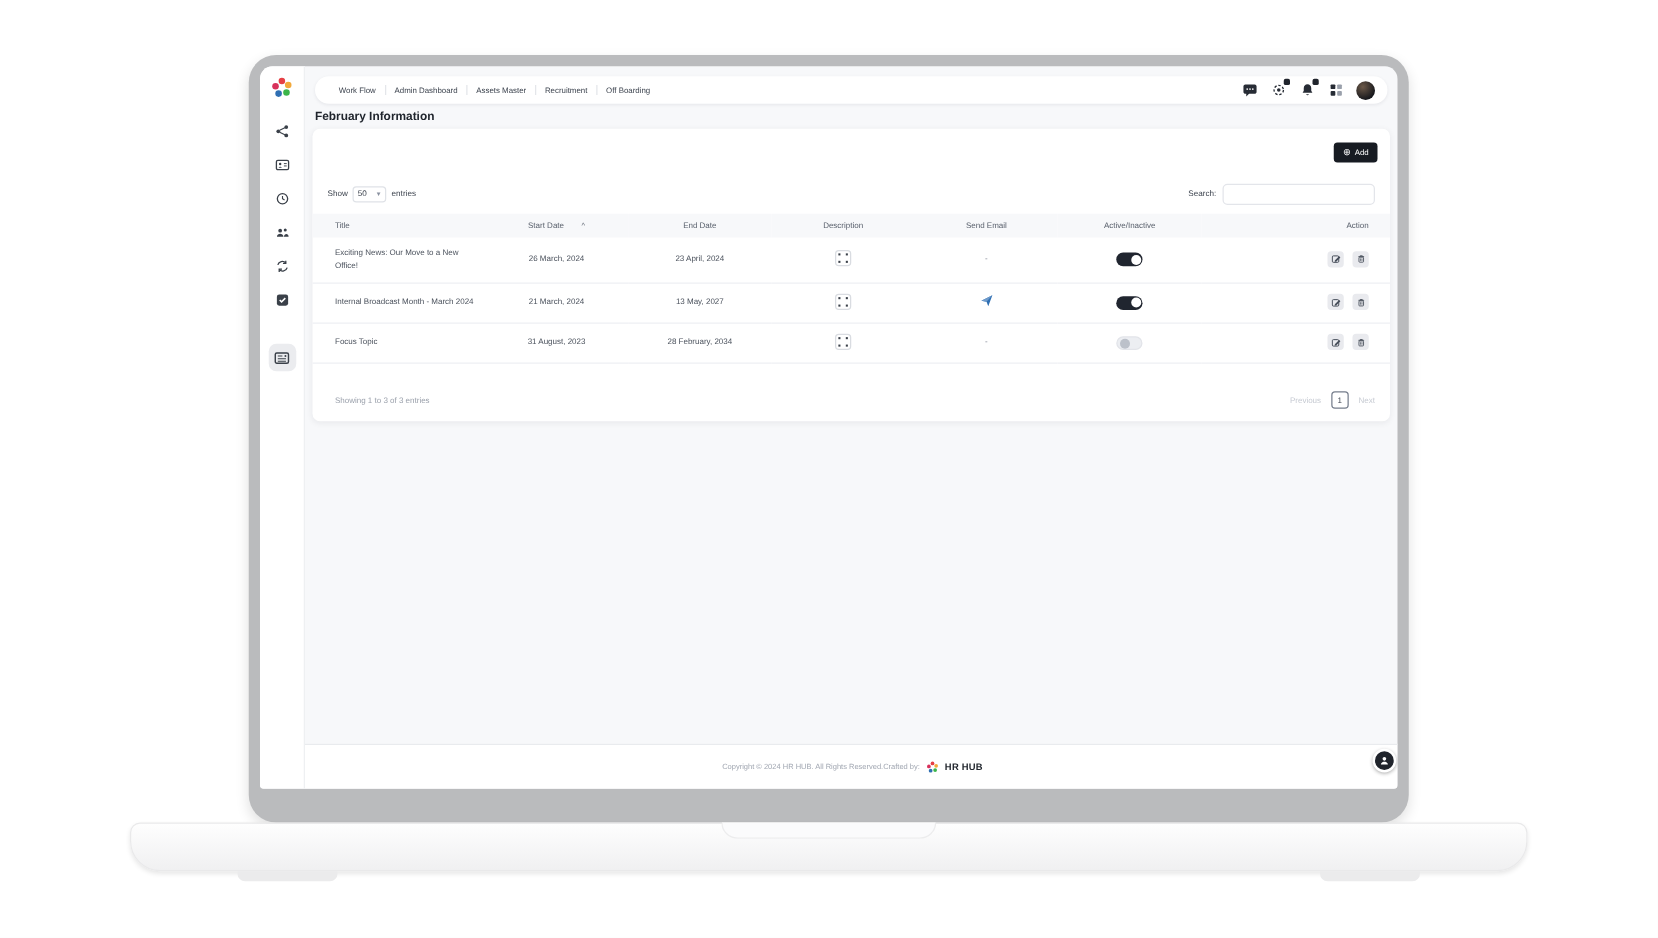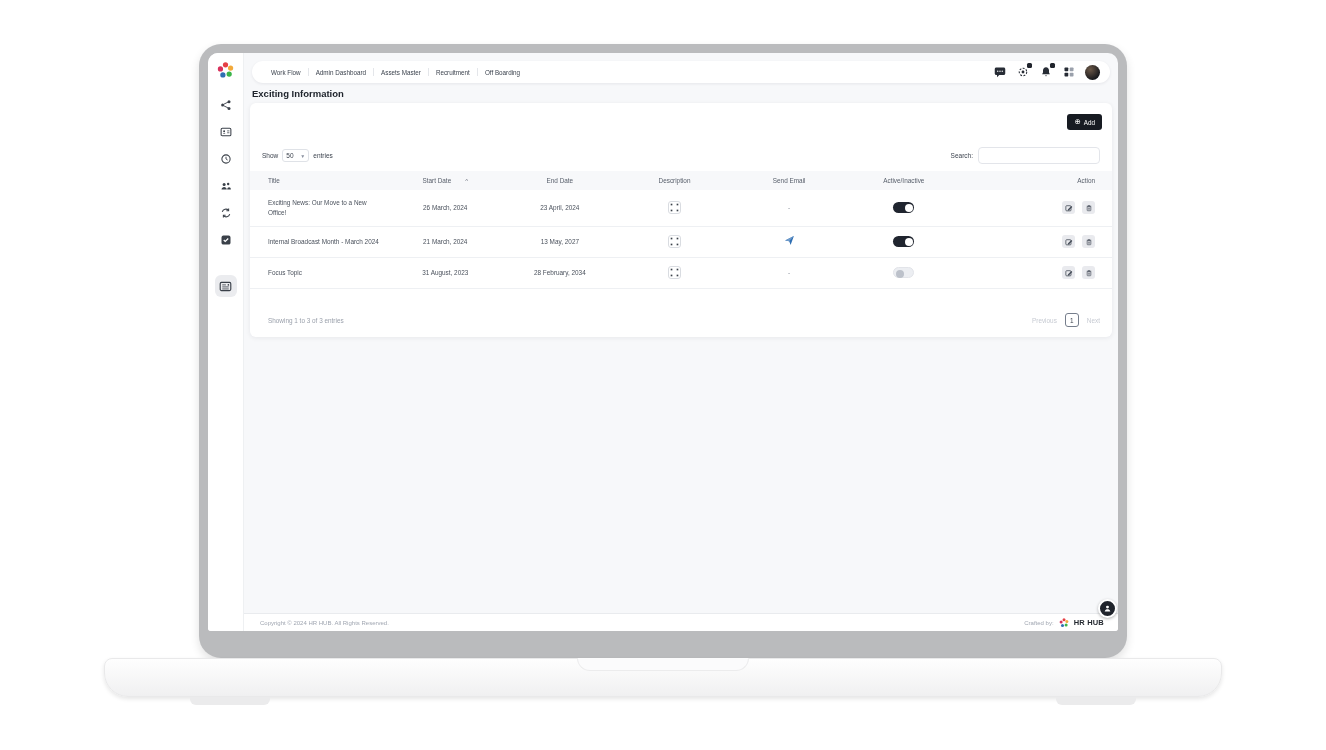--- a/index.html
+++ b/index.html
@@ -88,23 +88,23 @@
 
   .pager { position:absolute; left:12px; right:12px; bottom:10px; display:flex;
            align-items:center; justify-content:space-between; }
   .pager-summary { font-size:6.4px; color:#9aa0ab; padding-left:6px; }
   .pager-nav { display:flex; align-items:center; gap:8px; }
   .pg-link { font-size:6.4px; color:#c6cad2; cursor:pointer; }
   .pg-current { width:14px; height:14px; border:1px solid #767e8c; border-radius:3px; font-size:6.4px;
                 color:#3c434e; display:flex; align-items:center; justify-content:center; cursor:pointer; background:#fff; }
 
   
-  .screen-footer { position:absolute; left:36px; right:0; bottom:0; height:18px; background:#fff;
+  .screen-footer { position:absolute; left:36px; right:0; bottom:0; height:36px; background:#fff;
                    border-top:1px solid #e9ebee; display:flex; align-items:center;
-                   justify-content:space-between; padding:0 14px 0 16px; }
+                   justify-content:center; padding:0 14px 0 16px; }
   .copyright { font-size:6px; color:#a0a6b1; }
   .crafted { display:flex; align-items:center; gap:4px; }
   .crafted-label { font-size:6px; color:#a0a6b1; }
   .crafted .logo-sm { width:12px; height:12px; }
   .brand { font-size:7.5px; font-weight:bold; color:#23282f; letter-spacing:.2px; }
 
   .float-widget { position:absolute; right:1px; bottom:13px; width:19px; height:19px; border-radius:50%;
                   background:#20242c; border:2px solid #fff; box-shadow:0 1px 3px rgba(0,0,0,.3);
                   display:flex; align-items:center; justify-content:center; cursor:pointer; }
   .float-widget svg { width:9px; height:9px; }
@@ -219,21 +219,21 @@
                 <rect x="2" y="2" width="5" height="5" rx="1" fill="#272c35"></rect>
                 <rect x="9" y="2" width="5" height="5" rx="1" fill="#9aa0ab"></rect>
                 <rect x="2" y="9" width="5" height="5" rx="1" fill="#272c35"></rect>
                 <rect x="9" y="9" width="5" height="5" rx="1" fill="#9aa0ab"></rect>
               </svg>
           </span>
           <span class="avatar"></span>
         </div>
       </header>
 
-      <h1 class="page-title">Exciting Information</h1>
+      <h1 class="page-title">February Information</h1>
 
       <section class="card">
         <button class="add-btn">
           <span class="add-plus">⊕</span>
           <span>Add</span>
         </button>
 
         <div class="controls">
           <div class="show-group">
             <span>Show</span>

